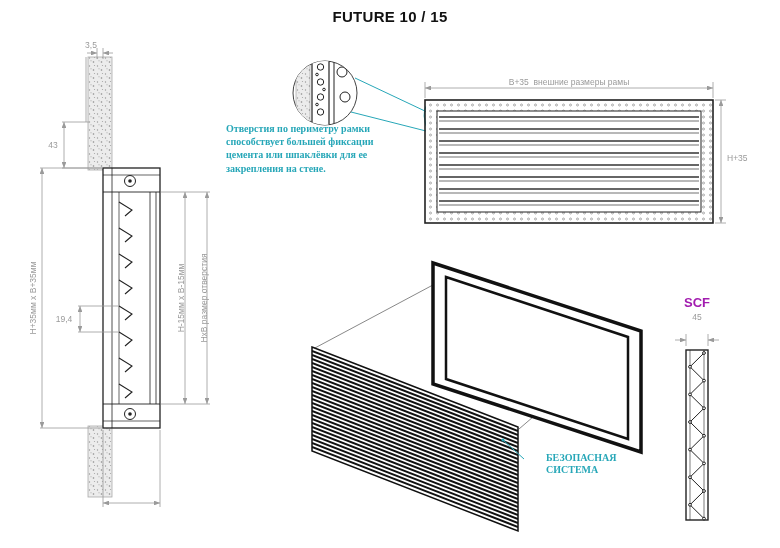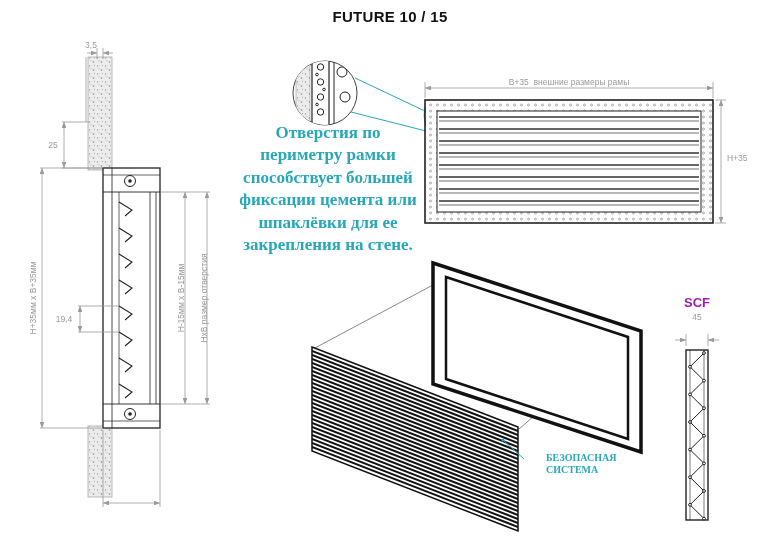--- a/index.html
+++ b/index.html
@@ -4,23 +4,23 @@
 <style>
   html,body{margin:0;padding:0;background:#ffffff;}
   .canvas{position:relative;width:780px;height:548px;background:#ffffff;overflow:hidden;
           font-family:"Liberation Sans",sans-serif;}
   svg.drawing{position:absolute;left:0;top:0;}
   .title{position:absolute;top:8px;left:0;width:100%;text-align:center;
          font-size:15px;font-weight:bold;color:#111;letter-spacing:.3px;}
   .lbl{position:absolute;color:#9a9a9a;font-size:8.5px;white-space:nowrap;}
   .center{transform:translate(-50%,-50%);}
   .rot{transform:translate(-50%,-50%) rotate(-90deg);}
-  .note{position:absolute;left:237px;top:122px;width:182px;text-align:center;
+  .note{position:absolute;left:226px;top:122px;width:182px;
         color:#27a7b8;font-family:"Liberation Serif",serif;font-weight:bold;
-        font-size:17px;line-height:1.32;}
+        font-size:10px;line-height:1.32;}
   .callout{position:absolute;left:546px;top:452px;color:#27a7b8;
            font-family:"Liberation Serif",serif;font-weight:bold;font-size:10px;line-height:1.2;}
   .scf-title{position:absolute;left:684px;top:295px;font-size:13px;font-weight:bold;color:#a21caf;}
 </style>
 </head>
 <body>
 
 <div class="canvas">
 
   <svg class="drawing" width="780" height="548" viewBox="0 0 780 548">
@@ -217,21 +217,21 @@
           <circle cx="704" cy="491" r="1.4" fill="#ffffff"></circle>
           <circle cx="690" cy="504.8" r="1.4" fill="#ffffff"></circle>
           <circle cx="704" cy="518.6" r="1.4" fill="#ffffff"></circle>
         </g>
     </g>
   </svg>
 
   <div class="title">FUTURE 10 / 15</div>
 
   <div class="lbl center" style="left:91px;top:45px;">3,5</div>
-  <div class="lbl center" style="left:53px;top:145px;">25</div>
+  <div class="lbl center" style="left:53px;top:145px;">43</div>
   <div class="lbl center" style="left:64px;top:319px;">19,4</div>
   <div class="lbl center" style="left:131px;top:513px;margin-top:44px;">32</div>
 
   <div class="lbl rot" style="left:33px;top:298px;">H+35мм х В+35мм</div>
   <div class="lbl rot" style="left:181px;top:298px;">H-15мм х В-15мм</div>
   <div class="lbl rot" style="left:204px;top:298px;">HхВ размер отверстия</div>
 
   <div class="note">Отверстия по периметру рамки способствует большей фиксации цемента или шпаклёвки для ее закрепления на стене.</div>
 
   <div class="lbl center" style="left:569px;top:82px;">B+35&nbsp; внешние размеры рамы</div>

